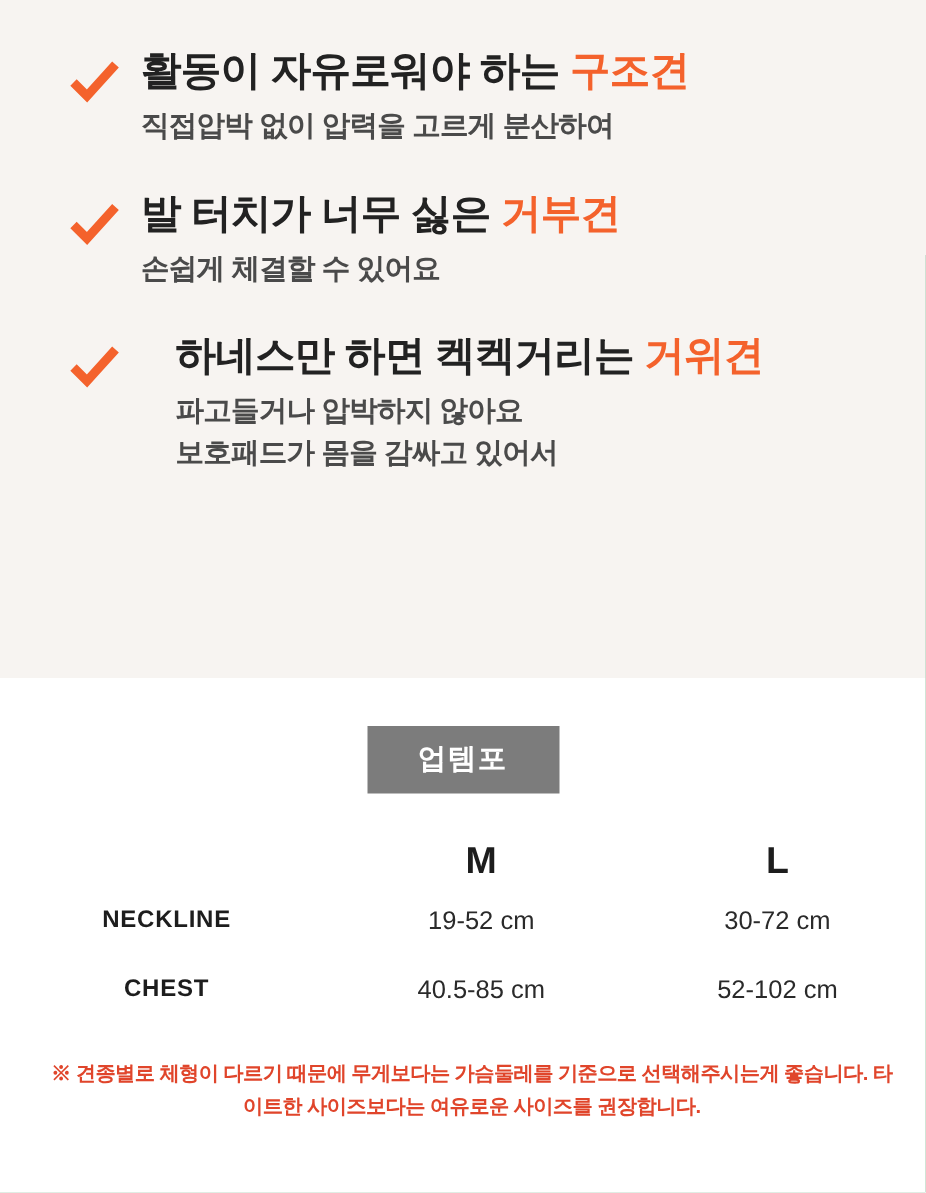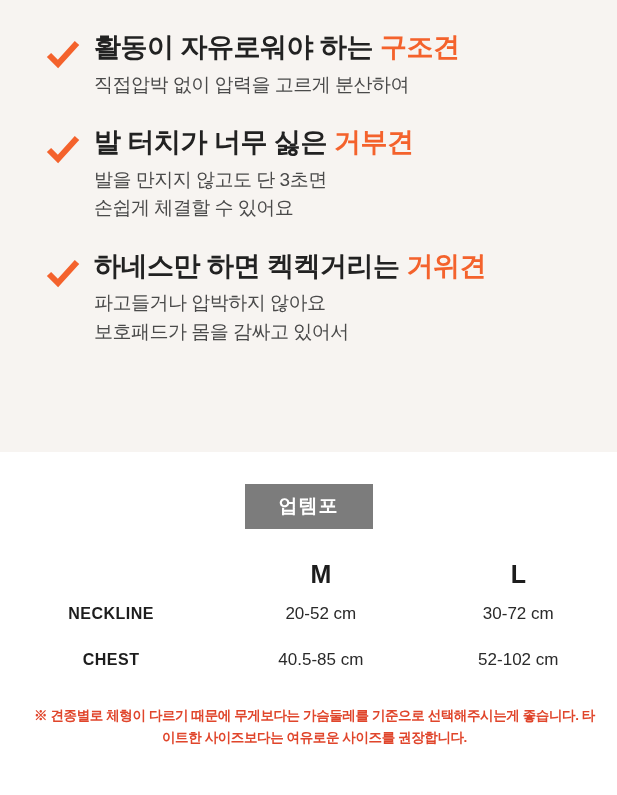--- a/index.html
+++ b/index.html
@@ -27,20 +27,21 @@
     box-sizing: border-box;
   }
   .feature {
     display: flex;
     align-items: flex-start;
     padding-left: 46px;
     margin-bottom: 26px;
   }
   .feature:last-child {
     margin-bottom: 0;
+    gap: 23px;
   }
   .check-icon {
     width: 34px;
     height: 34px;
     flex: 0 0 34px;
     margin-top: 8px;
     position: relative;
   }
   .check-icon svg {
     display: block;
@@ -60,20 +61,21 @@
   .feature-title .accent {
     color: #f4622c;
   }
   .feature-desc {
     font-size: 19px;
     color: #4a4a4a;
     line-height: 1.5;
     letter-spacing: -0.5px;
     margin: 0;
     white-space: nowrap;
+    font-weight: bold;
   }
   
   .table-section {
     background: #ffffff;
     padding-top: 32px;
     height: 386px;
     box-sizing: border-box;
   }
   .table-title-wrap {
     display: flex;
@@ -154,21 +156,20 @@
     </div>
 
     <div class="feature">
       <span class="check-icon">
         <svg width="34" height="34" viewBox="0 0 34 34" aria-hidden="true">
           <path d="M3 17 L12 26 L31 5" fill="none" stroke="#f4622c" stroke-width="6" stroke-linecap="butt" stroke-linejoin="miter"></path>
         </svg>
       </span>
       <div class="feature-text">
         <p class="feature-title"><span>발 터치가 너무 싫은 </span><span class="accent">거부견</span></p>
-        <p class="feature-desc">발을 만지지 않고도 단 3초면</p>
         <p class="feature-desc">손쉽게 체결할 수 있어요</p>
       </div>
     </div>
 
     <div class="feature">
       <span class="check-icon">
         <svg width="34" height="34" viewBox="0 0 34 34" aria-hidden="true">
           <path d="M3 17 L12 26 L31 5" fill="none" stroke="#f4622c" stroke-width="6" stroke-linecap="butt" stroke-linejoin="miter"></path>
         </svg>
       </span>
@@ -195,21 +196,21 @@
       <thead>
         <tr>
           <th></th>
           <th class="size-name">M</th>
           <th class="size-name">L</th>
         </tr>
       </thead>
       <tbody>
         <tr>
           <th class="row-label">NECKLINE</th>
-          <td class="cell">20-52 cm</td>
+          <td class="cell">19-52 cm</td>
           <td class="cell">30-72 cm</td>
         </tr>
         <tr>
           <th class="row-label">CHEST</th>
           <td class="cell">40.5-85 cm</td>
           <td class="cell">52-102 cm</td>
         </tr>
       </tbody>
     </table>
 

